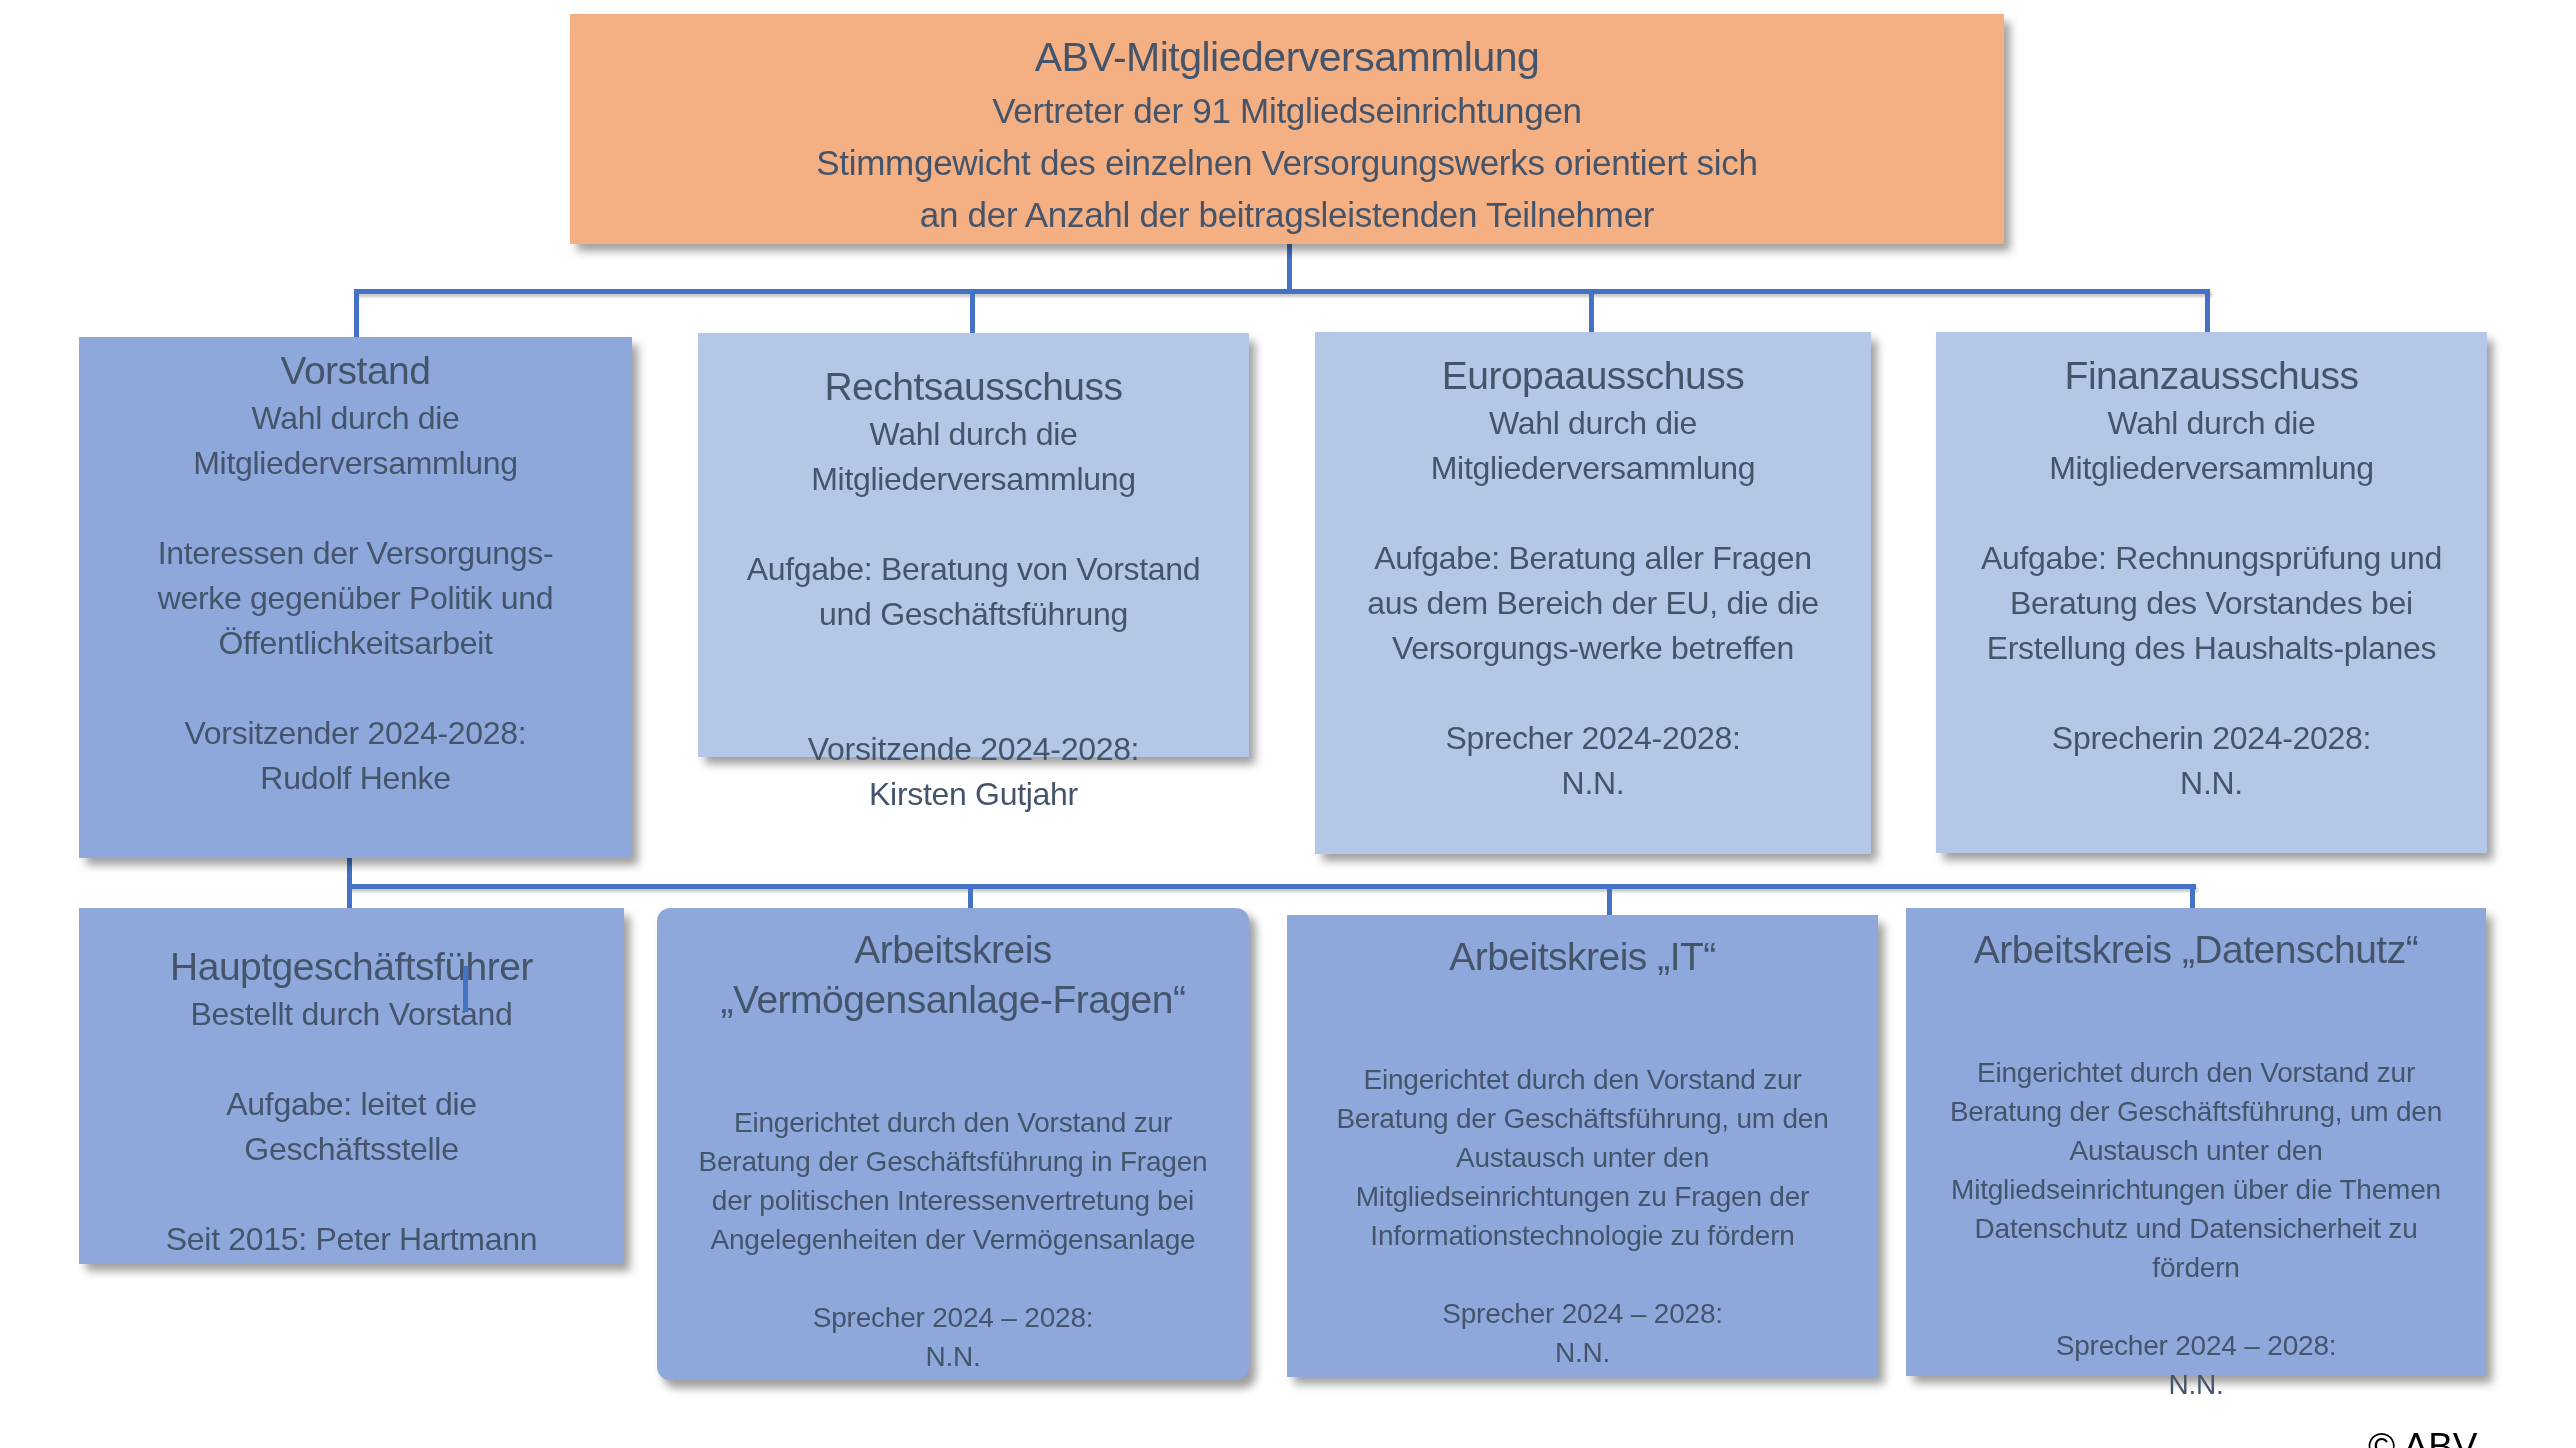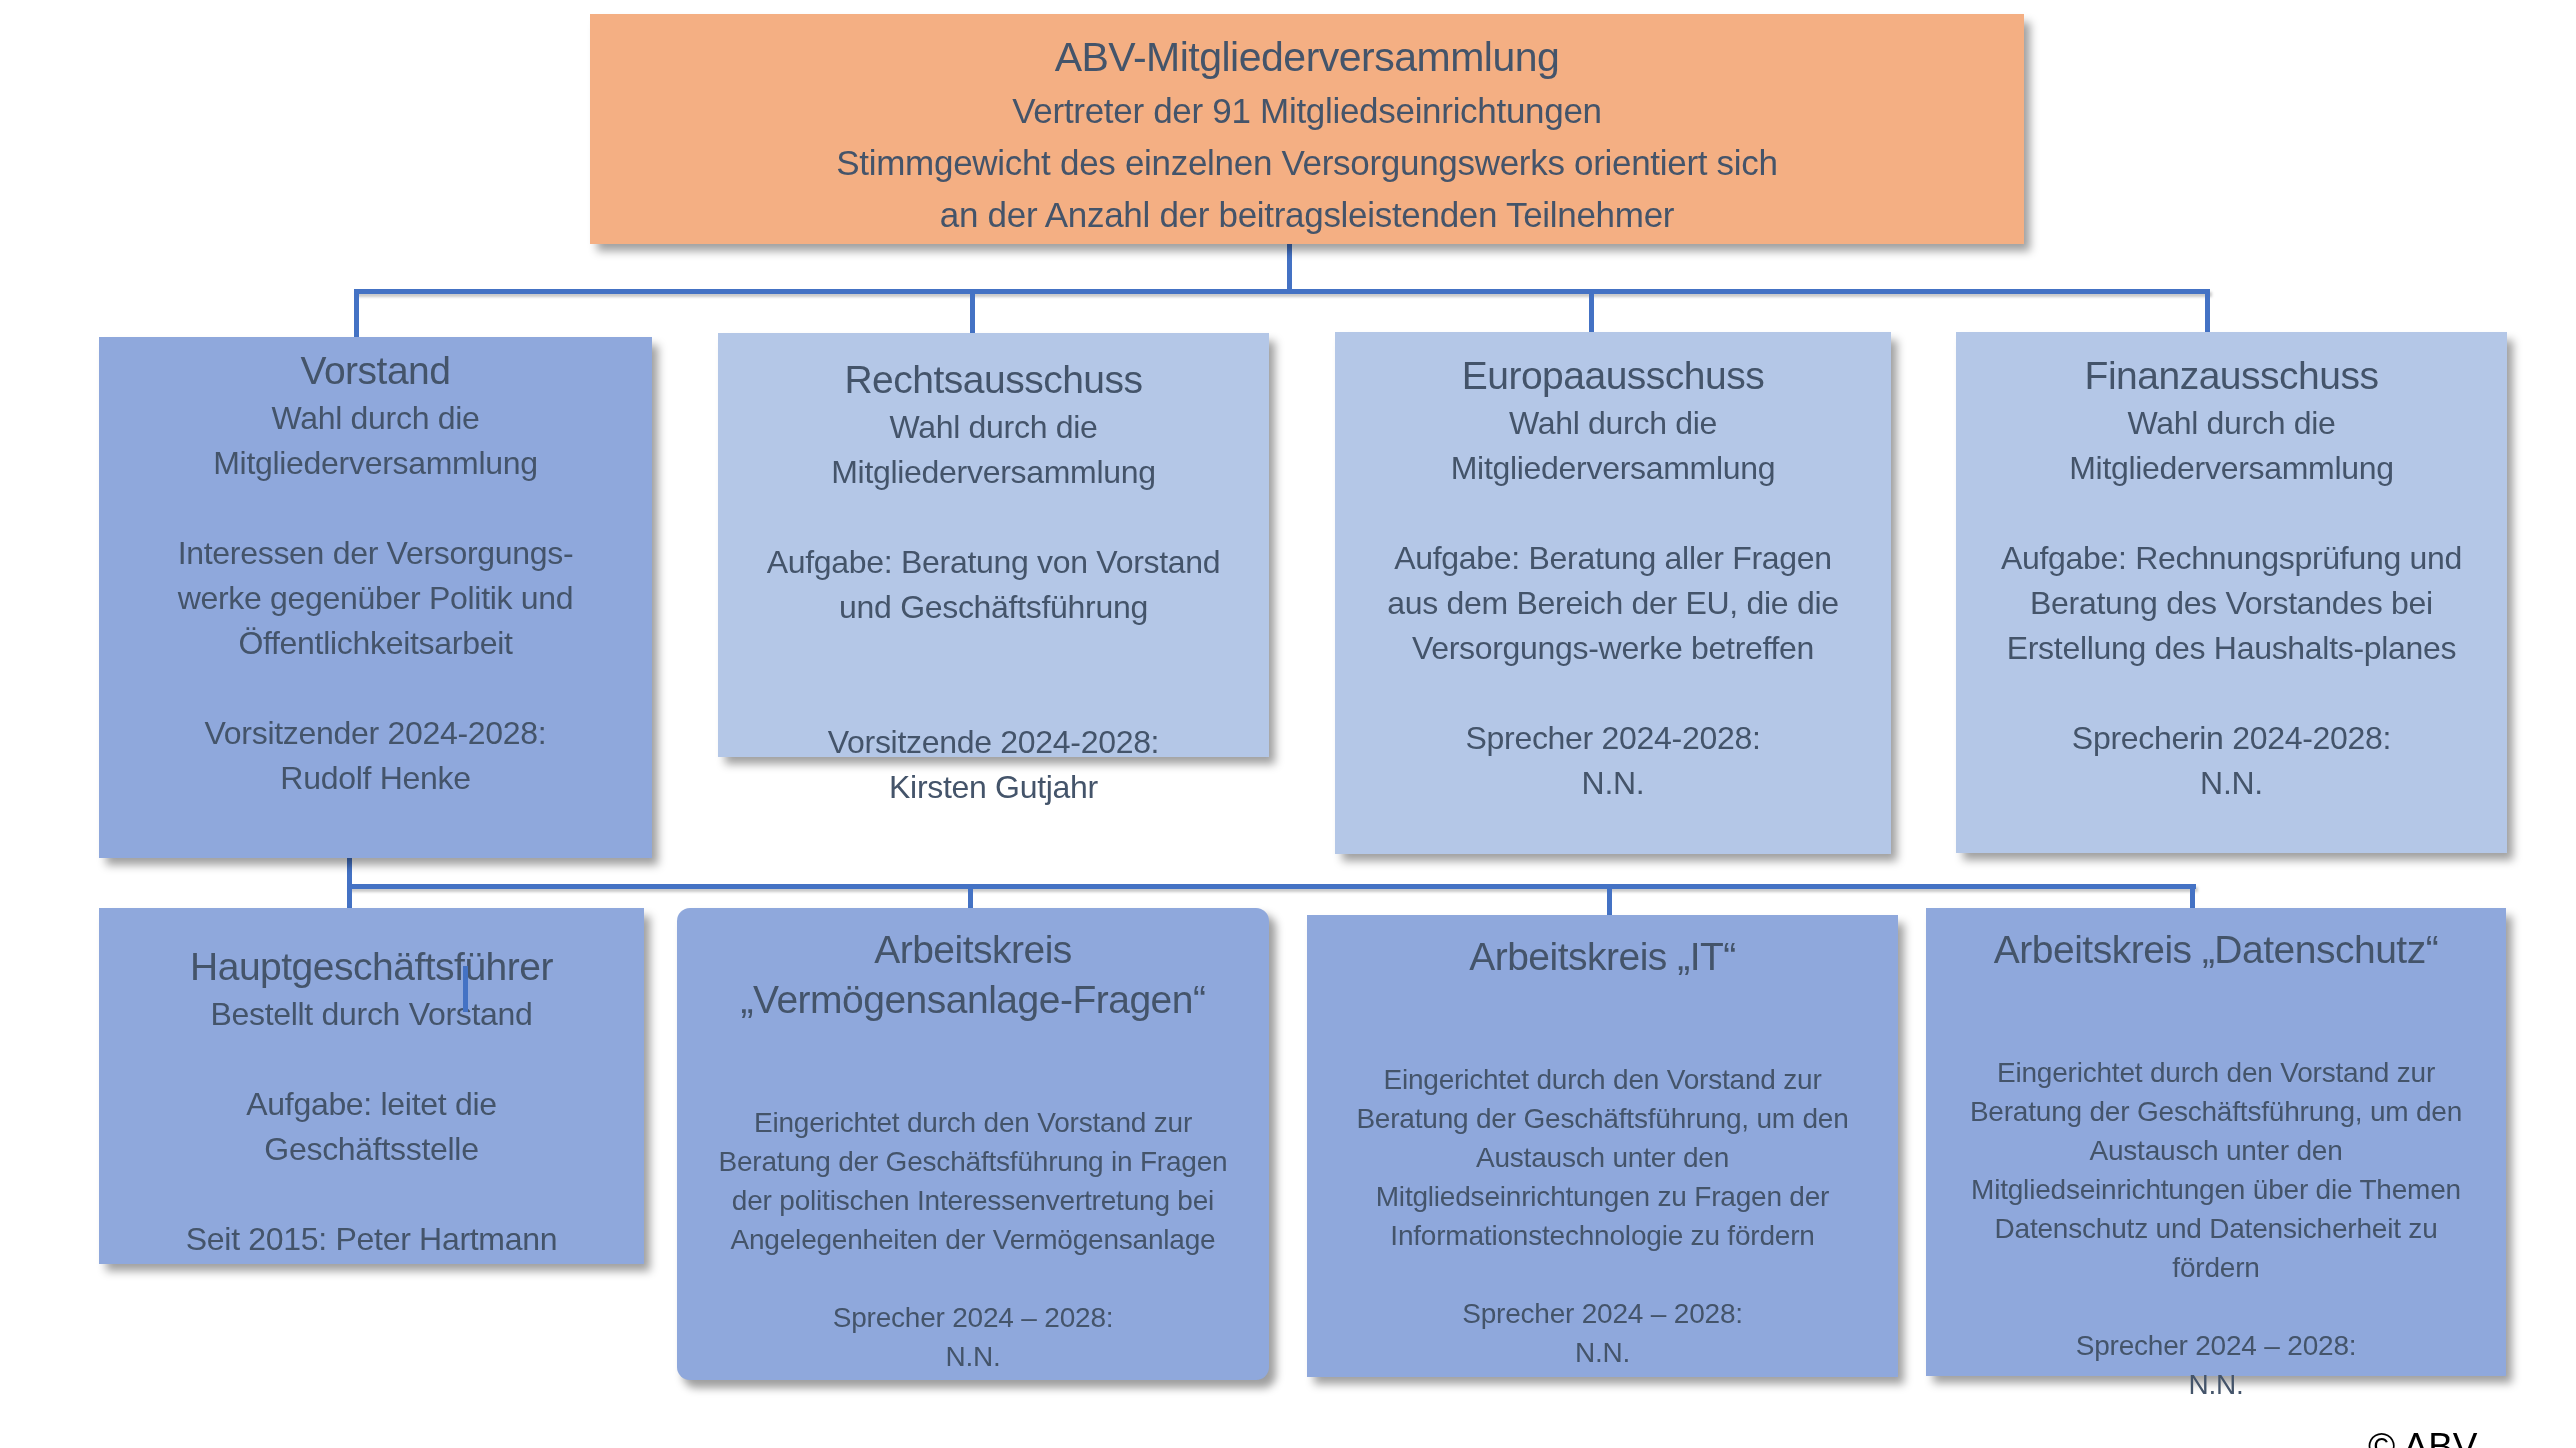--- a/index.html
+++ b/index.html
@@ -6,41 +6,40 @@
   body{width:2576px;height:1449px;position:relative;font-family:"Liberation Sans",sans-serif;}
   .stage{position:absolute;left:0;top:0;width:2576px;height:1449px;overflow:hidden;background:#ffffff;}
 
   .node{
     position:absolute;
     box-sizing:border-box;
     text-align:center;
     color:#44546A;
     box-shadow:6.8px 7.7px 8.7px rgba(0,0,0,0.38);
     z-index:2;
-    margin-left:20px;
   }
   .line{min-height:1em;}
   .line:empty::before{content:"\00a0";}
 
   
   .title .line{font-size:39px;line-height:50px;letter-spacing:-0.5px;}
   .body-lg .line{font-size:32px;line-height:45px;letter-spacing:-0.3px;}
   .body-sm .line{font-size:28px;line-height:39px;letter-spacing:-0.2px;}
 
   
   #box-assembly{background:#F4AF83;padding-top:15.5px;}
   #box-assembly .title .line{font-size:41px;line-height:56px;letter-spacing:-0.5px;}
   #box-assembly .body-lg .line{font-size:35px;line-height:52px;}
 
   .blue-medium{background:#8FA8DC;}
   .blue-light{background:#B4C7E7;}
 
   #box-assembly{left:570px;top:13.5px;width:1434px;height:230px;}
   #box-vorstand{left:79px;top:337px;width:553px;height:521px;padding-top:9px;}
-  #box-rechtsausschuss{left:698px;top:333px;width:551px;height:424px;padding-top:22px;}
+  #box-rechtsausschuss{left:698px;top:333px;width:551px;height:424px;padding-top:29px;}
   #box-europaausschuss{left:1315px;top:332px;width:556px;height:522px;padding-top:19.3px;}
   #box-finanzausschuss{left:1936px;top:332px;width:551px;height:521px;padding-top:19.3px;}
   #box-hauptgeschaeftsfuehrer{left:79px;top:908px;width:545px;height:356px;padding-top:34px;}
   #box-ak-vermoegensanlage{left:657px;top:908px;width:592px;height:472px;padding-top:17.4px;border-radius:13px;}
   #box-ak-it{left:1287px;top:915px;width:591px;height:462px;padding-top:17.4px;}
   #box-ak-datenschutz{left:1906px;top:908px;width:580px;height:468px;padding-top:17.4px;}
 
   
   .conn{position:absolute;background:#4472C4;z-index:1;}
   .conn.h{height:4.8px;box-shadow:1.9px 2.9px 2.9px rgba(0,0,0,0.22);}

